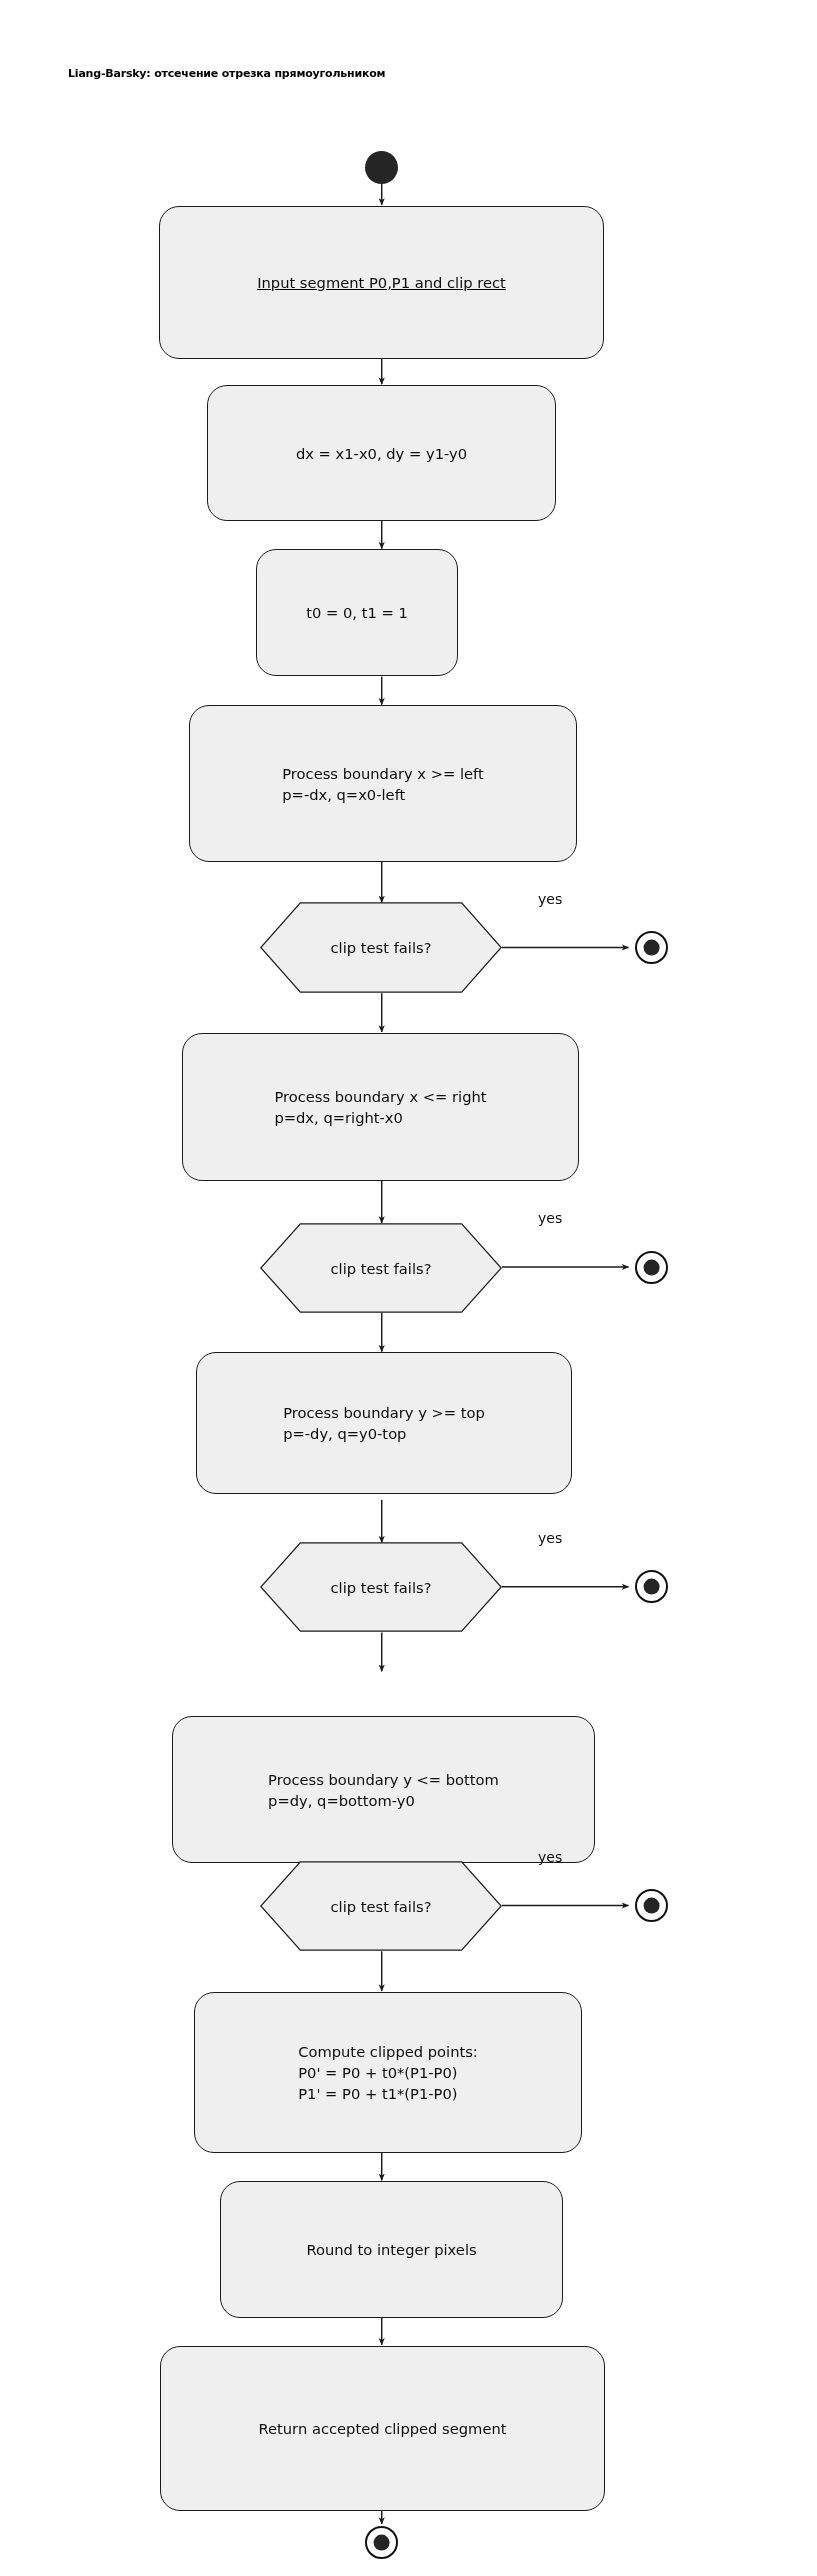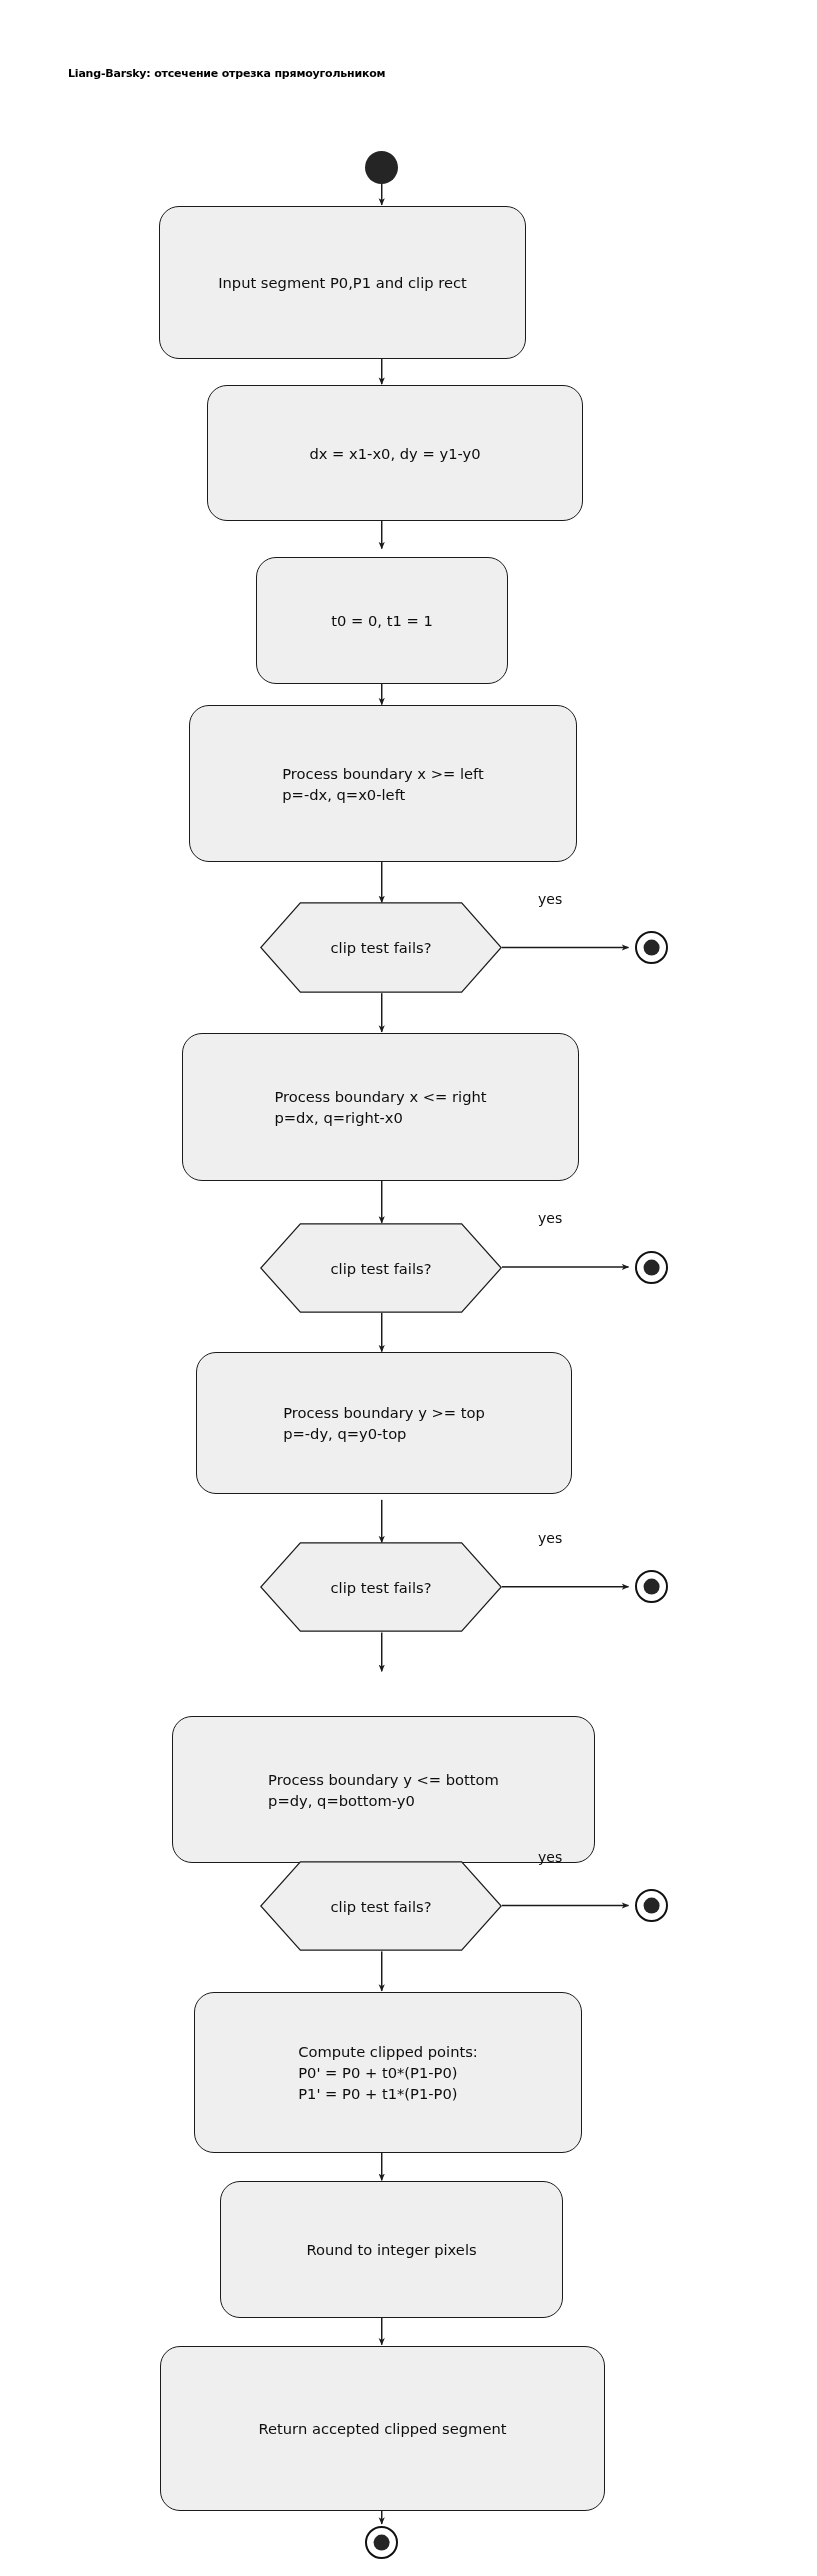--- a/index.html
+++ b/index.html
@@ -155,29 +155,29 @@
     <line x1="492" y1="2774" x2="492" y2="2810" marker-end="url(#arrowhead)"></line>
 
     <line x1="492" y1="2987" x2="492" y2="3022" marker-end="url(#arrowhead)"></line>
 
     <line x1="492" y1="3220" x2="492" y2="3253" marker-end="url(#arrowhead)"></line>
   </g>
 </svg>
 
 <div class="node start-node" style="left:365px; top:151px; width:33px; height:33px;"></div>
 
-<div class="node activity-node" style="left:159px; top:206px; width:367px; height:153px;">
+<div class="node activity-node" style="left:159px; top:206px; width:445px; height:153px;text-decoration:underline;">
   <span class="activity-label centered">Input segment P0,P1 and clip rect</span>
 </div>
 
-<div class="node activity-node" style="left:207px; top:385px; width:376px; height:136px;">
+<div class="node activity-node" style="left:207px; top:385px; width:349px; height:136px;">
   <span class="activity-label centered">dx = x1-x0, dy = y1-y0</span>
 </div>
 
-<div class="node activity-node" style="left:256px; top:549px; width:252px; height:127px;margin-top:8px;">
+<div class="node activity-node" style="left:256px; top:549px; width:202px; height:127px;">
   <span class="activity-label centered">t0 = 0, t1 = 1</span>
 </div>
 
 <div class="node activity-node" style="left:189px; top:705px; width:388px; height:157px;">
   <span class="activity-label">Process boundary x &gt;= left
 p=-dx, q=x0-left</span>
 </div>
 
 <div class="node decision-node" style="left:260px; top:902px; width:242px; height:91px;">
   <svg class="hex-svg" width="242" height="91" viewBox="0 0 312 117">

